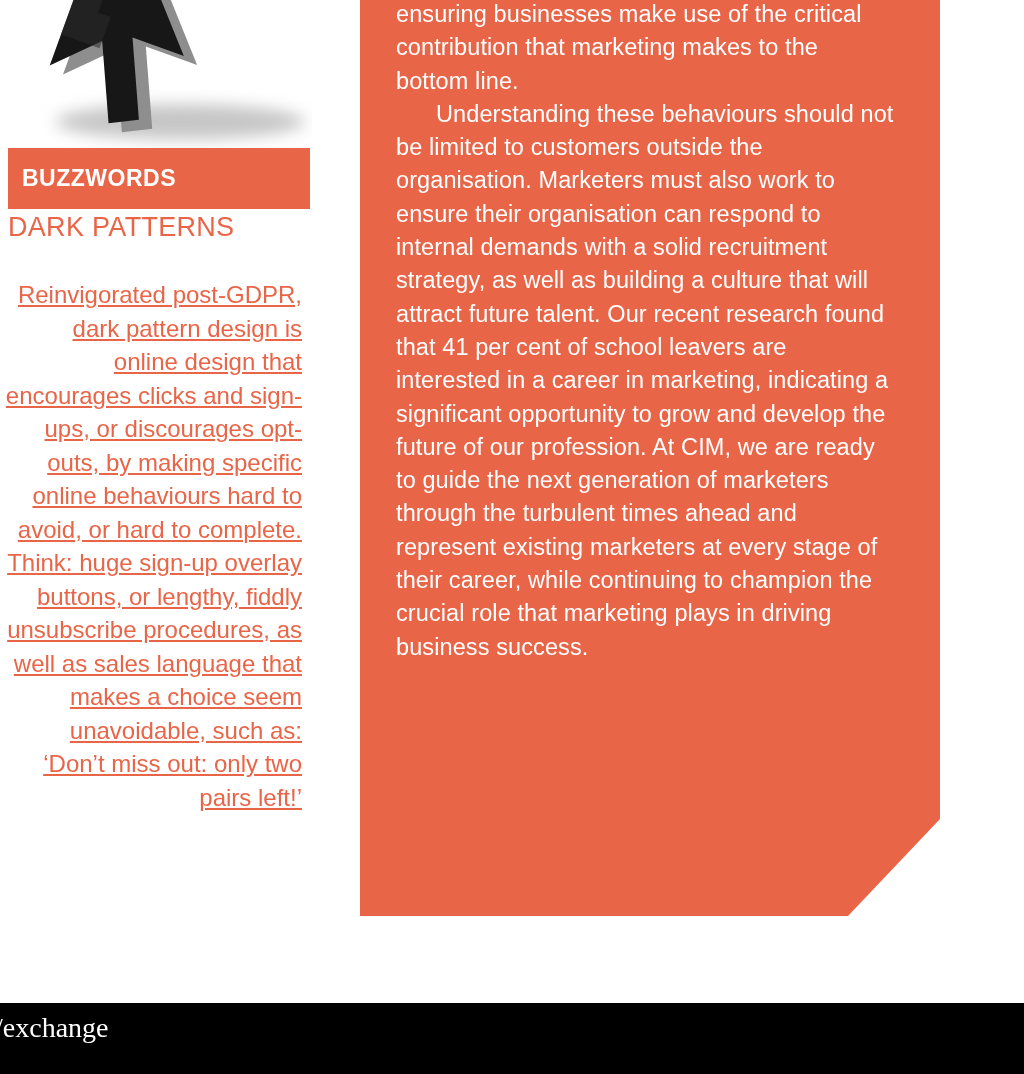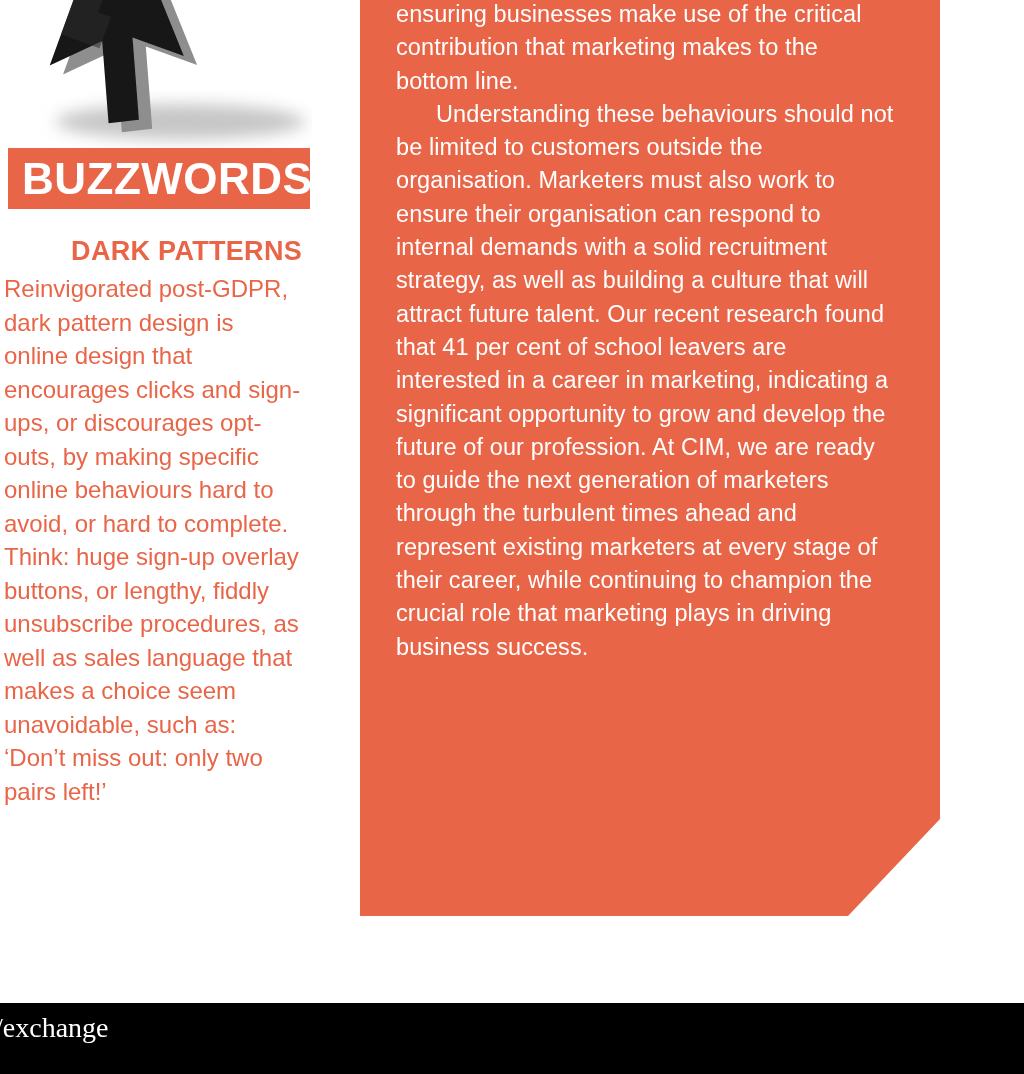--- a/index.html
+++ b/index.html
@@ -24,44 +24,44 @@
     left:0; top:0;
     width:312px; height:148px;
   }
   .buzzwords-banner{
     position:absolute;
     left:8px; top:148px;
     width:302px; height:61px;
     background:var(--accent);
     color:#ffffff;
     font-weight:bold;
-    font-size:44px;
+    font-size:23px;
     letter-spacing:0.5px;
     line-height:61px;
     padding-left:14px;
     box-sizing:border-box;
   }
   .sidebar-heading{
     position:absolute;
-    left:8px; top:236px;
+    left:8px; top:212px;
     width:294px;
-    text-align:right;
     color:var(--accent);
-    font-weight:bold;
+    font-weight:normal;
     font-size:27px;
     letter-spacing:0.3px;
   }
   .sidebar-body{
     position:absolute;
-    left:4px; top:272px;
+    left:4px; top:278px;
     width:298px;
-    text-align:left;
+    text-align:right;
     color:var(--accent);
     font-size:24px;
     line-height:33.5px;
+    text-decoration:underline;
   }
 
   
   .article-block{
     position:absolute;
     left:360px; top:-6px;
     width:580px; height:922px;
     background:var(--accent);
     box-sizing:border-box;
     padding:4px 44px 0 36px;

